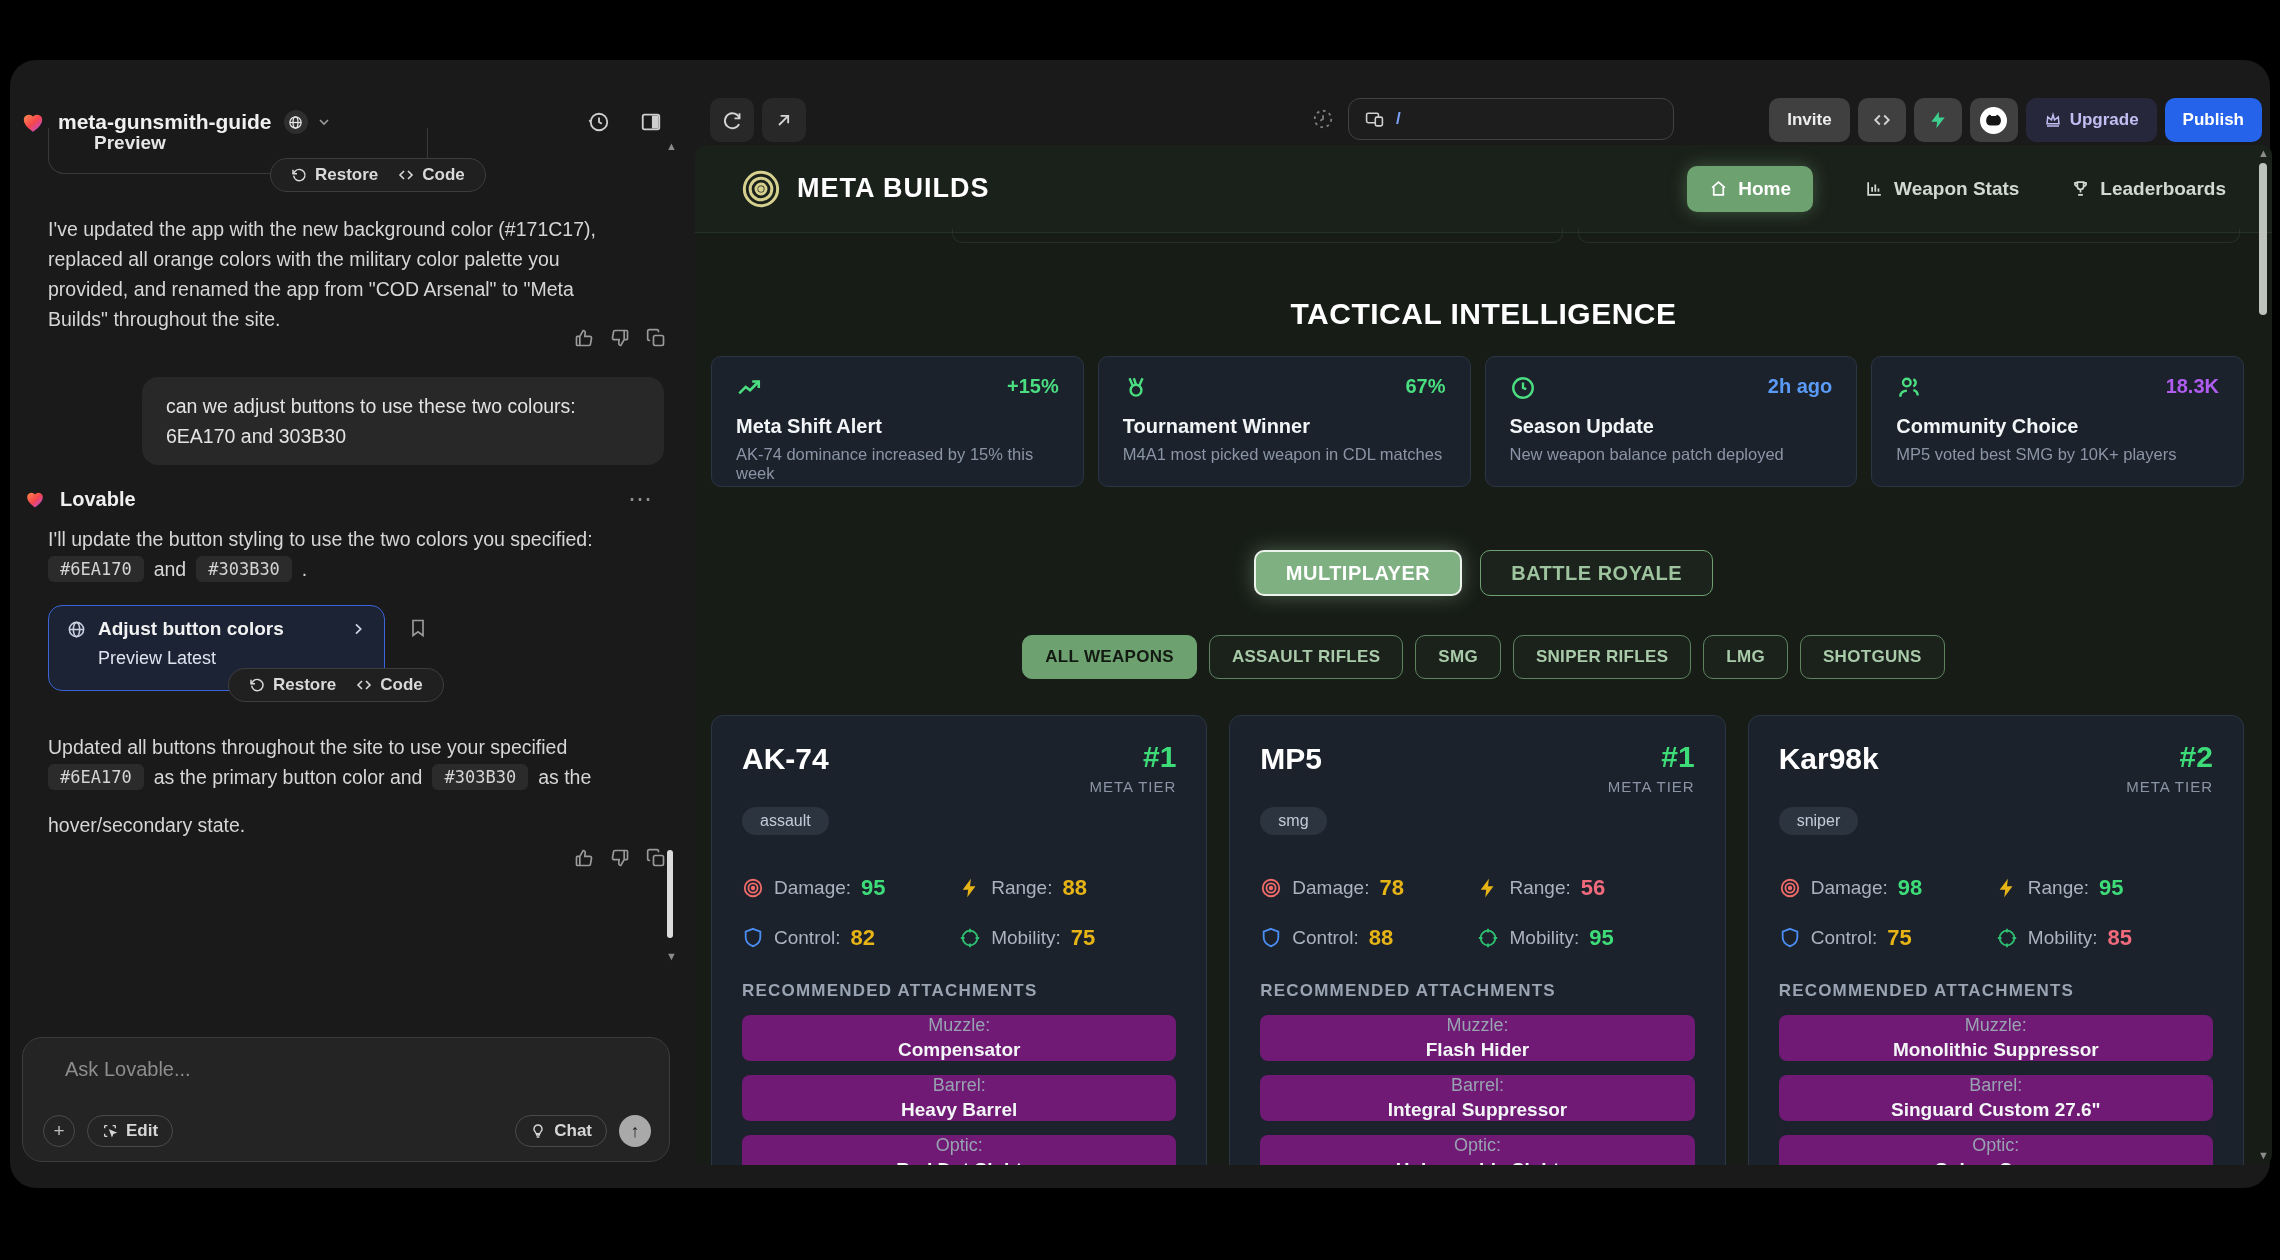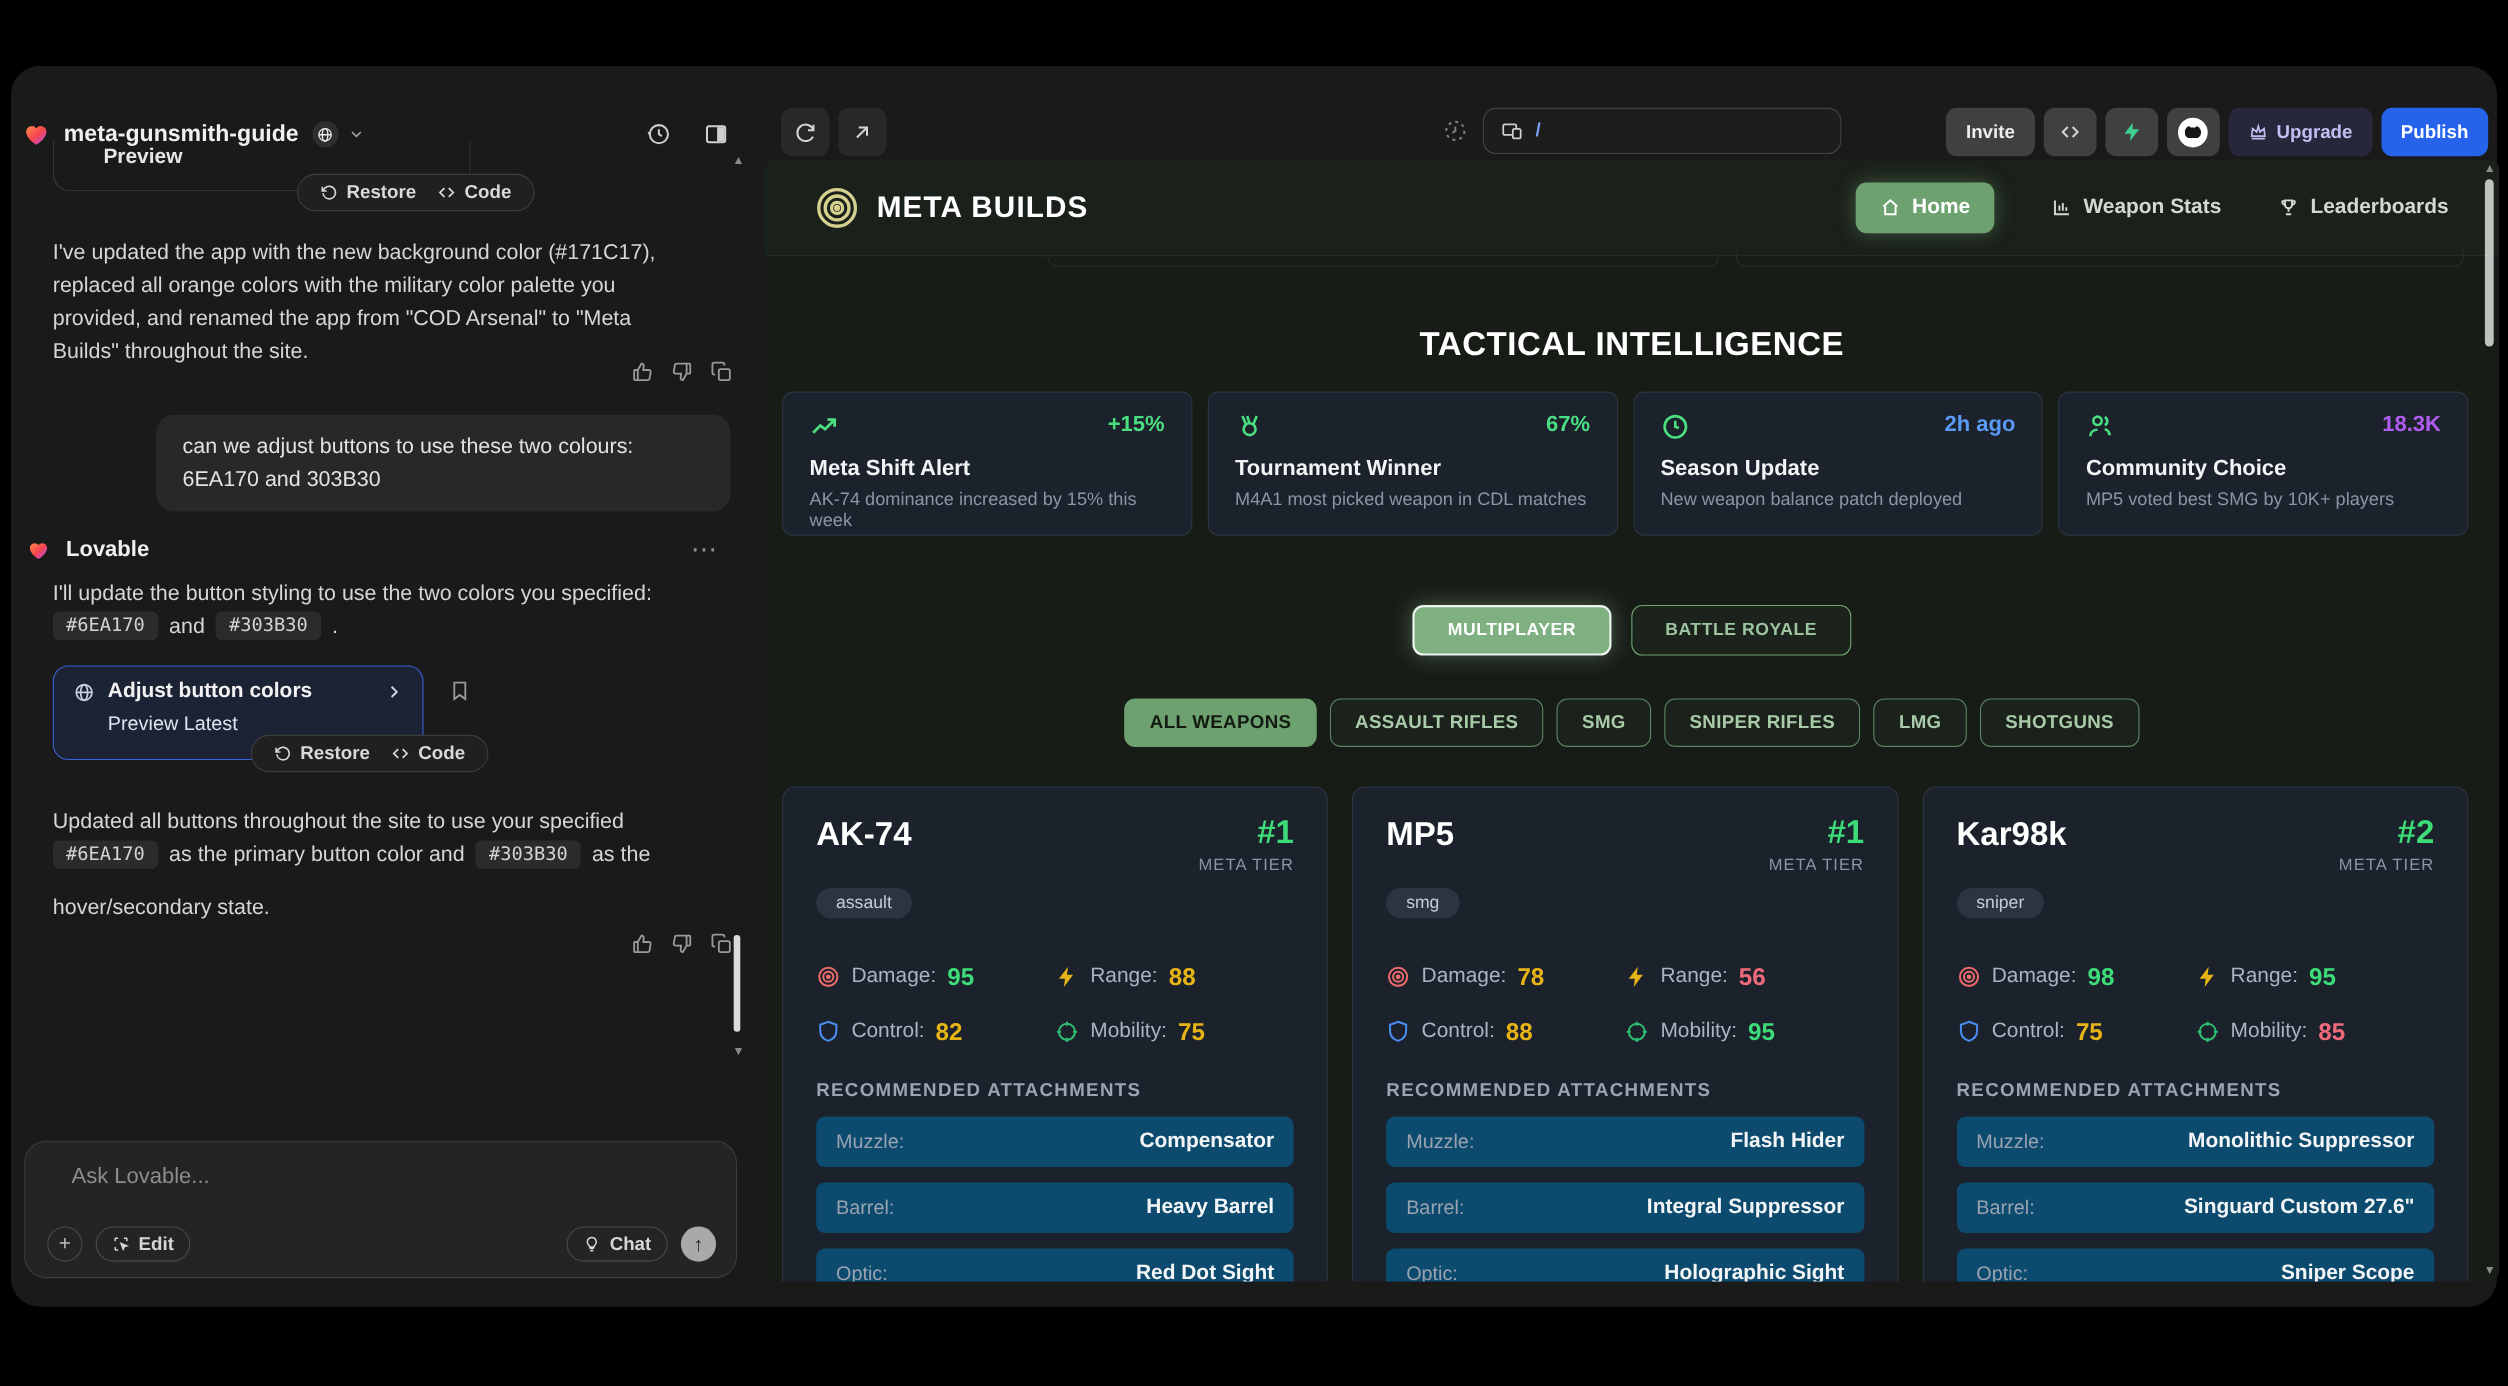--- a/index.html
+++ b/index.html
@@ -116,21 +116,21 @@
   .intel-row { position:absolute; top:211px; left:16px; right:28px; display:flex; gap:14px; }
   .intel-card { flex:1; height:131px; background:#1b222c; border:1px solid #2b3644; border-radius:10px;
     padding:18px 24px; }
   .intel-card .top { display:flex; align-items:flex-start; }
   .intel-card .ic { color:#4ade80; }
   .intel-card .val { margin-left:auto; font-size:20px; font-weight:bold; }
   .intel-card .t { color:#f2f4f6; font-size:20px; font-weight:bold; margin-top:14px; }
   .intel-card .s { color:#8b95a5; font-size:16.5px; margin-top:7px; }
   .v-green { color:#4ade80; } .v-blue { color:#5b9bf8; } .v-purple { color:#b15cf0; }
   .mode-row { position:absolute; top:405px; left:0; width:100%; display:flex; justify-content:center; gap:18px; }
-  .mode-btn { height:46px; padding:0 30px; border-radius:10px; font-size:16px; font-weight:bold;
+  .mode-btn { height:46px; padding:0 30px; border-radius:10px; font-size:20px; font-weight:bold;
     letter-spacing:.5px; display:flex; align-items:center; cursor:pointer; font-family:inherit; }
   .mode-btn.active { background:#7fb082; color:#fff; border:2px solid rgba(255,255,255,.85);
     box-shadow:0 0 20px rgba(170,220,170,.35); }
   .mode-btn.ghost { background:rgba(110,161,112,.06); color:#9dc49f; border:1px solid #6EA170; }
   .chip-row { position:absolute; top:490px; left:0; width:100%; display:flex; justify-content:center; gap:12px; }
   .fchip { height:44px; padding:0 22px; border-radius:10px; font-size:17px; font-weight:bold;
     display:flex; align-items:center; cursor:pointer; font-family:inherit; letter-spacing:.3px; }
   .fchip.active { background:#6EA170; color:#121a12; border:1px solid #6EA170; }
   .fchip.ghost { background:rgba(110,161,112,.05); color:#a9cbaa; border:1px solid #5d835f; }
   .weapons-row { position:absolute; top:570px; left:16px; right:28px; display:flex; gap:22px; }
@@ -142,22 +142,22 @@
   .wtier { color:#8b95a5; font-size:15px; letter-spacing:1px; margin-top:6px; }
   .wbadge { display:inline-block; background:#2c3440; color:#c3ccd8; font-size:16px;
     padding:5px 18px; border-radius:999px; margin-top:12px; }
   .stats { display:grid; grid-template-columns:1fr 1fr; row-gap:24px; margin-top:40px; }
   .stat { display:flex; align-items:center; gap:10px; }
   .stat .lbl { color:#aab3c0; font-size:19px; }
   .stat .num { font-size:22px; font-weight:bold; }
   .n-hi { color:#3ddc78; } .n-mid { color:#e7b416; } .n-low { color:#f06a7c; }
   .i-damage { color:#ef6b6b; } .i-range { color:#e7b416; } .i-control { color:#4b8df0; } .i-mobility { color:#2fbf71; }
   .attach-label { color:#9aa4b2; font-size:17px; font-weight:bold; letter-spacing:1.2px; margin-top:30px; }
-  .arow { height:46px; background:#0c4a6e; border-radius:8px; display:flex; align-items:center;
-    justify-content:space-between; padding:0 18px; margin-top:14px; }
+  .arow { height:46px; background:#701a75; border-radius:8px; display:flex; align-items:center;
+    justify-content:space-between; padding:0 18px; margin-top:14px;flex-direction:column; }
   .arow:first-of-type { margin-top:18px; }
   .arow .slot { color:#98a2b0; font-size:18px; }
   .arow .aval { color:#f3f5f7; font-size:19px; font-weight:bold; }
   .app-scroll { position:absolute; right:3px; top:4px; bottom:4px; width:12px; }
   .app-thumb { position:absolute; left:2px; top:14px; width:8px; height:152px; background:#bfc3bf; border-radius:4px; }
   .app-scroll .hint { left:1px; }
 </style>
 </head>
 <body>
 

